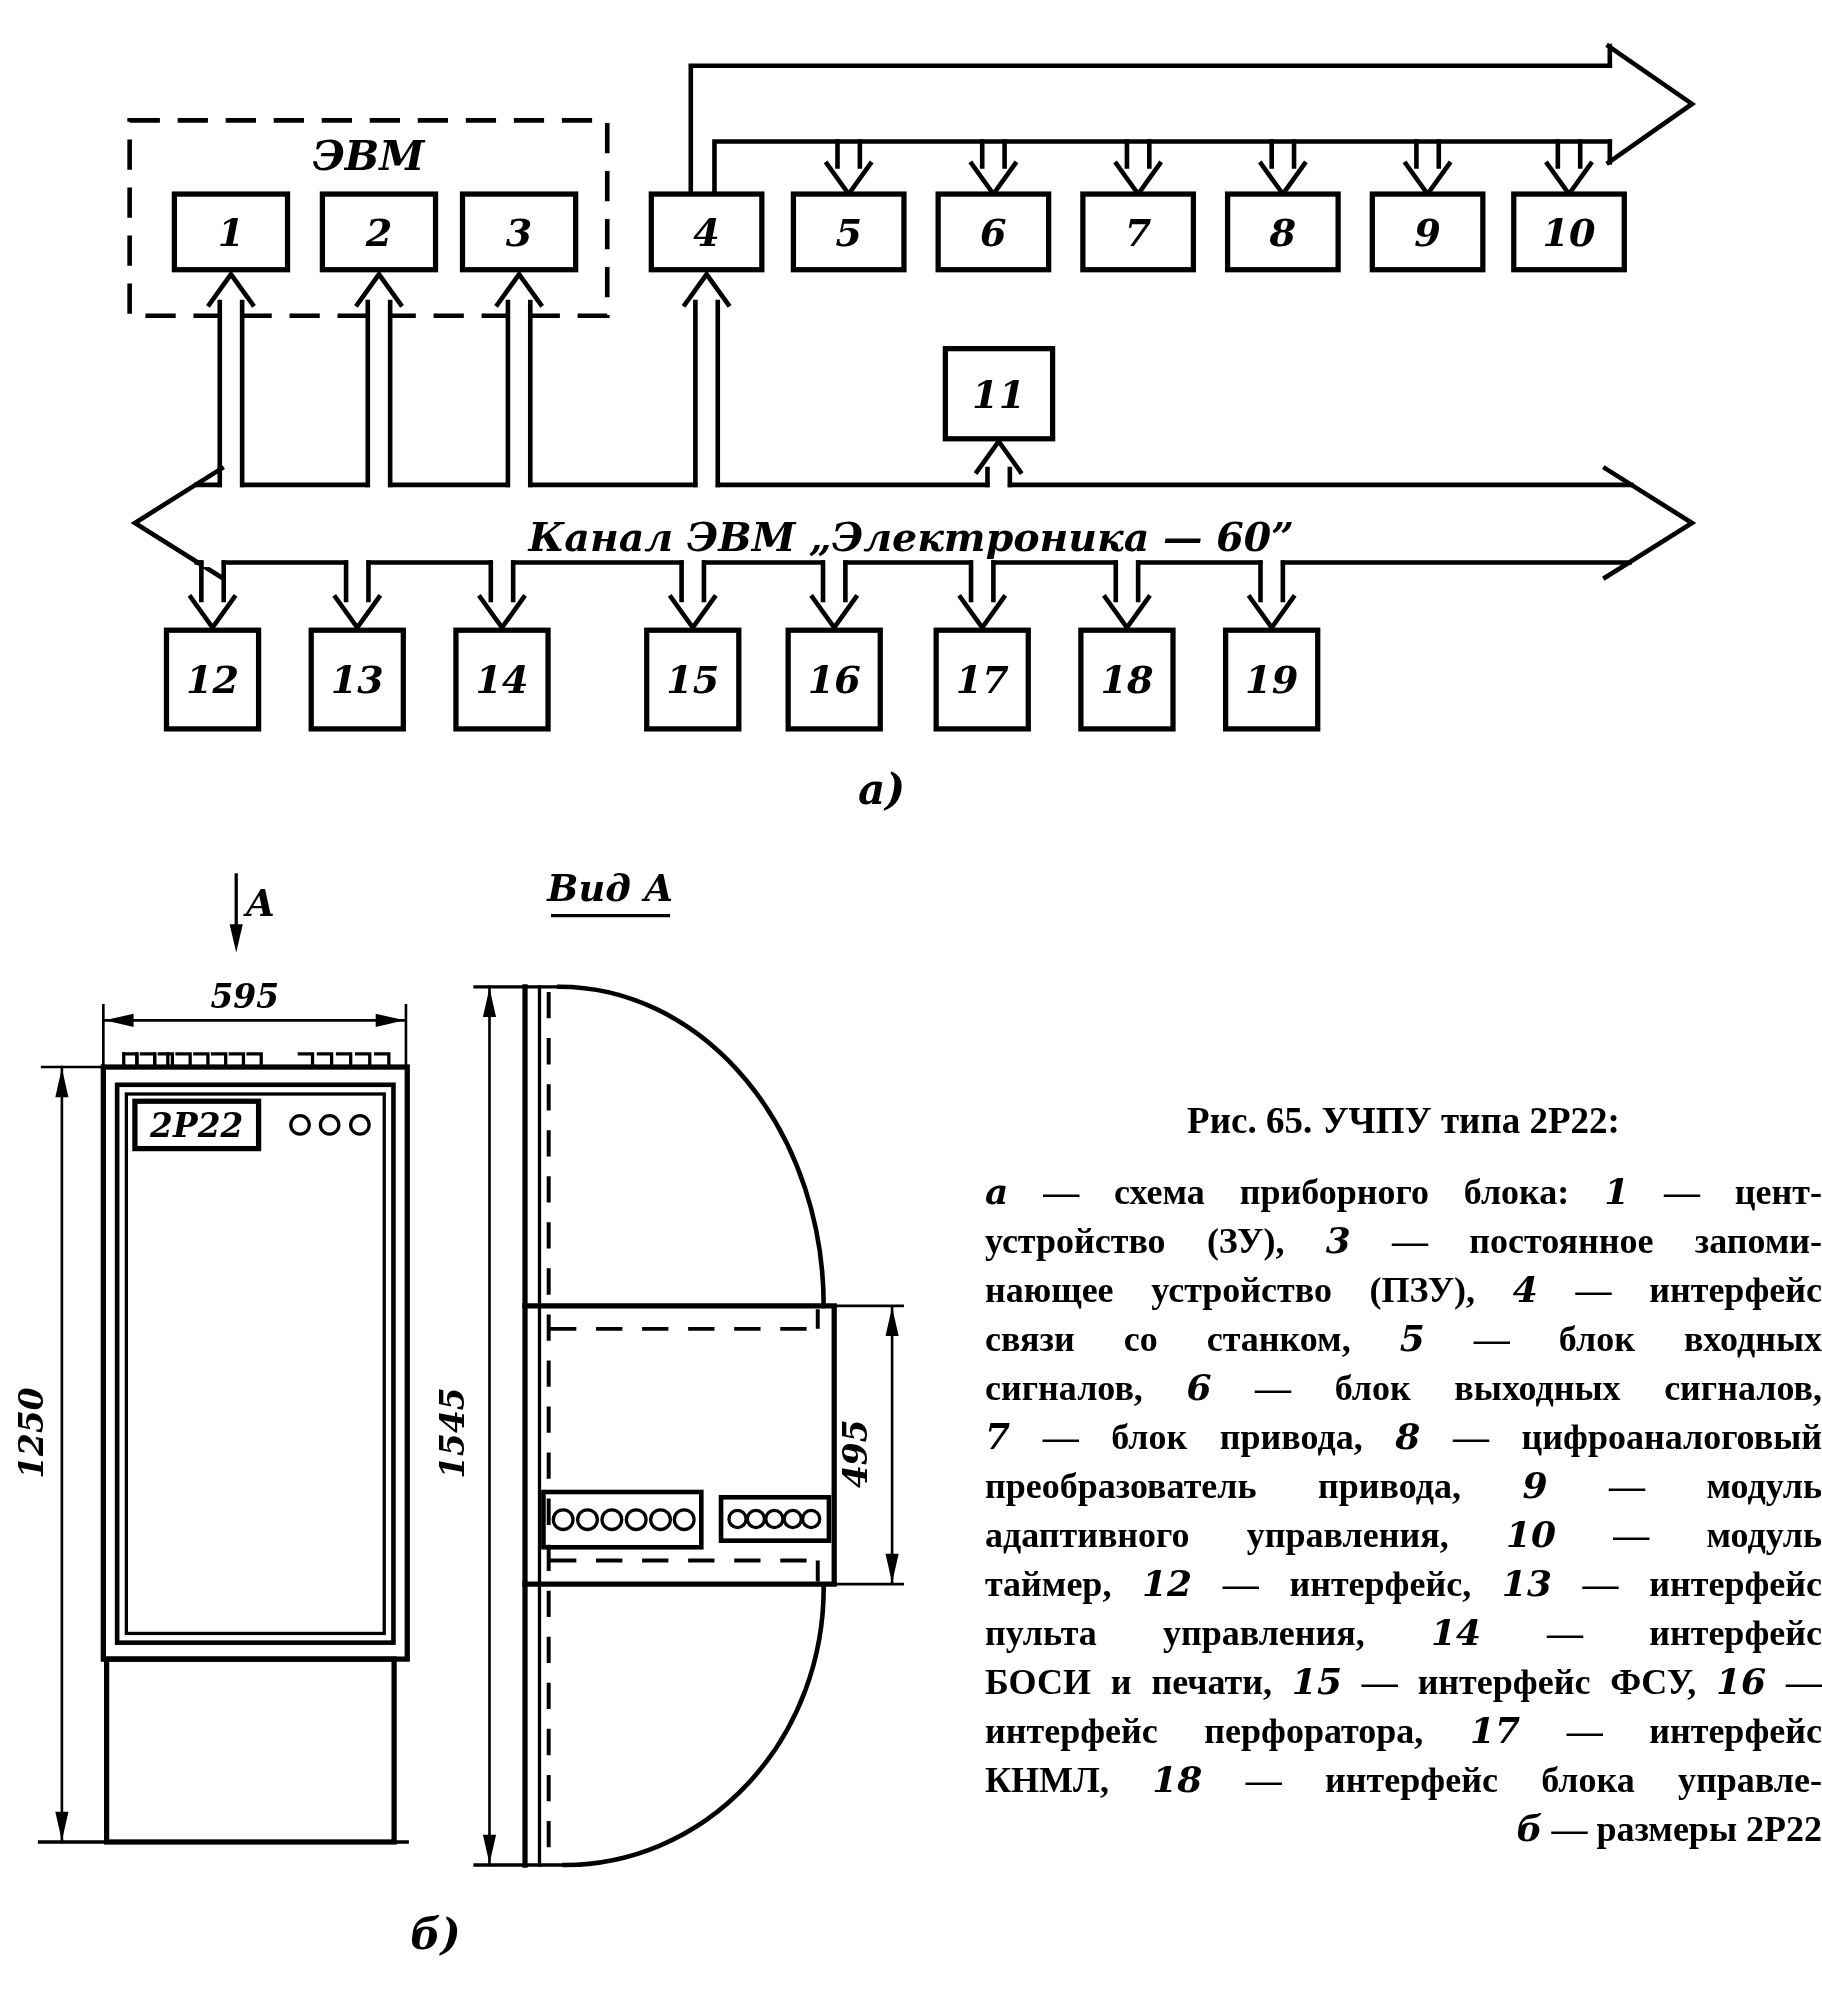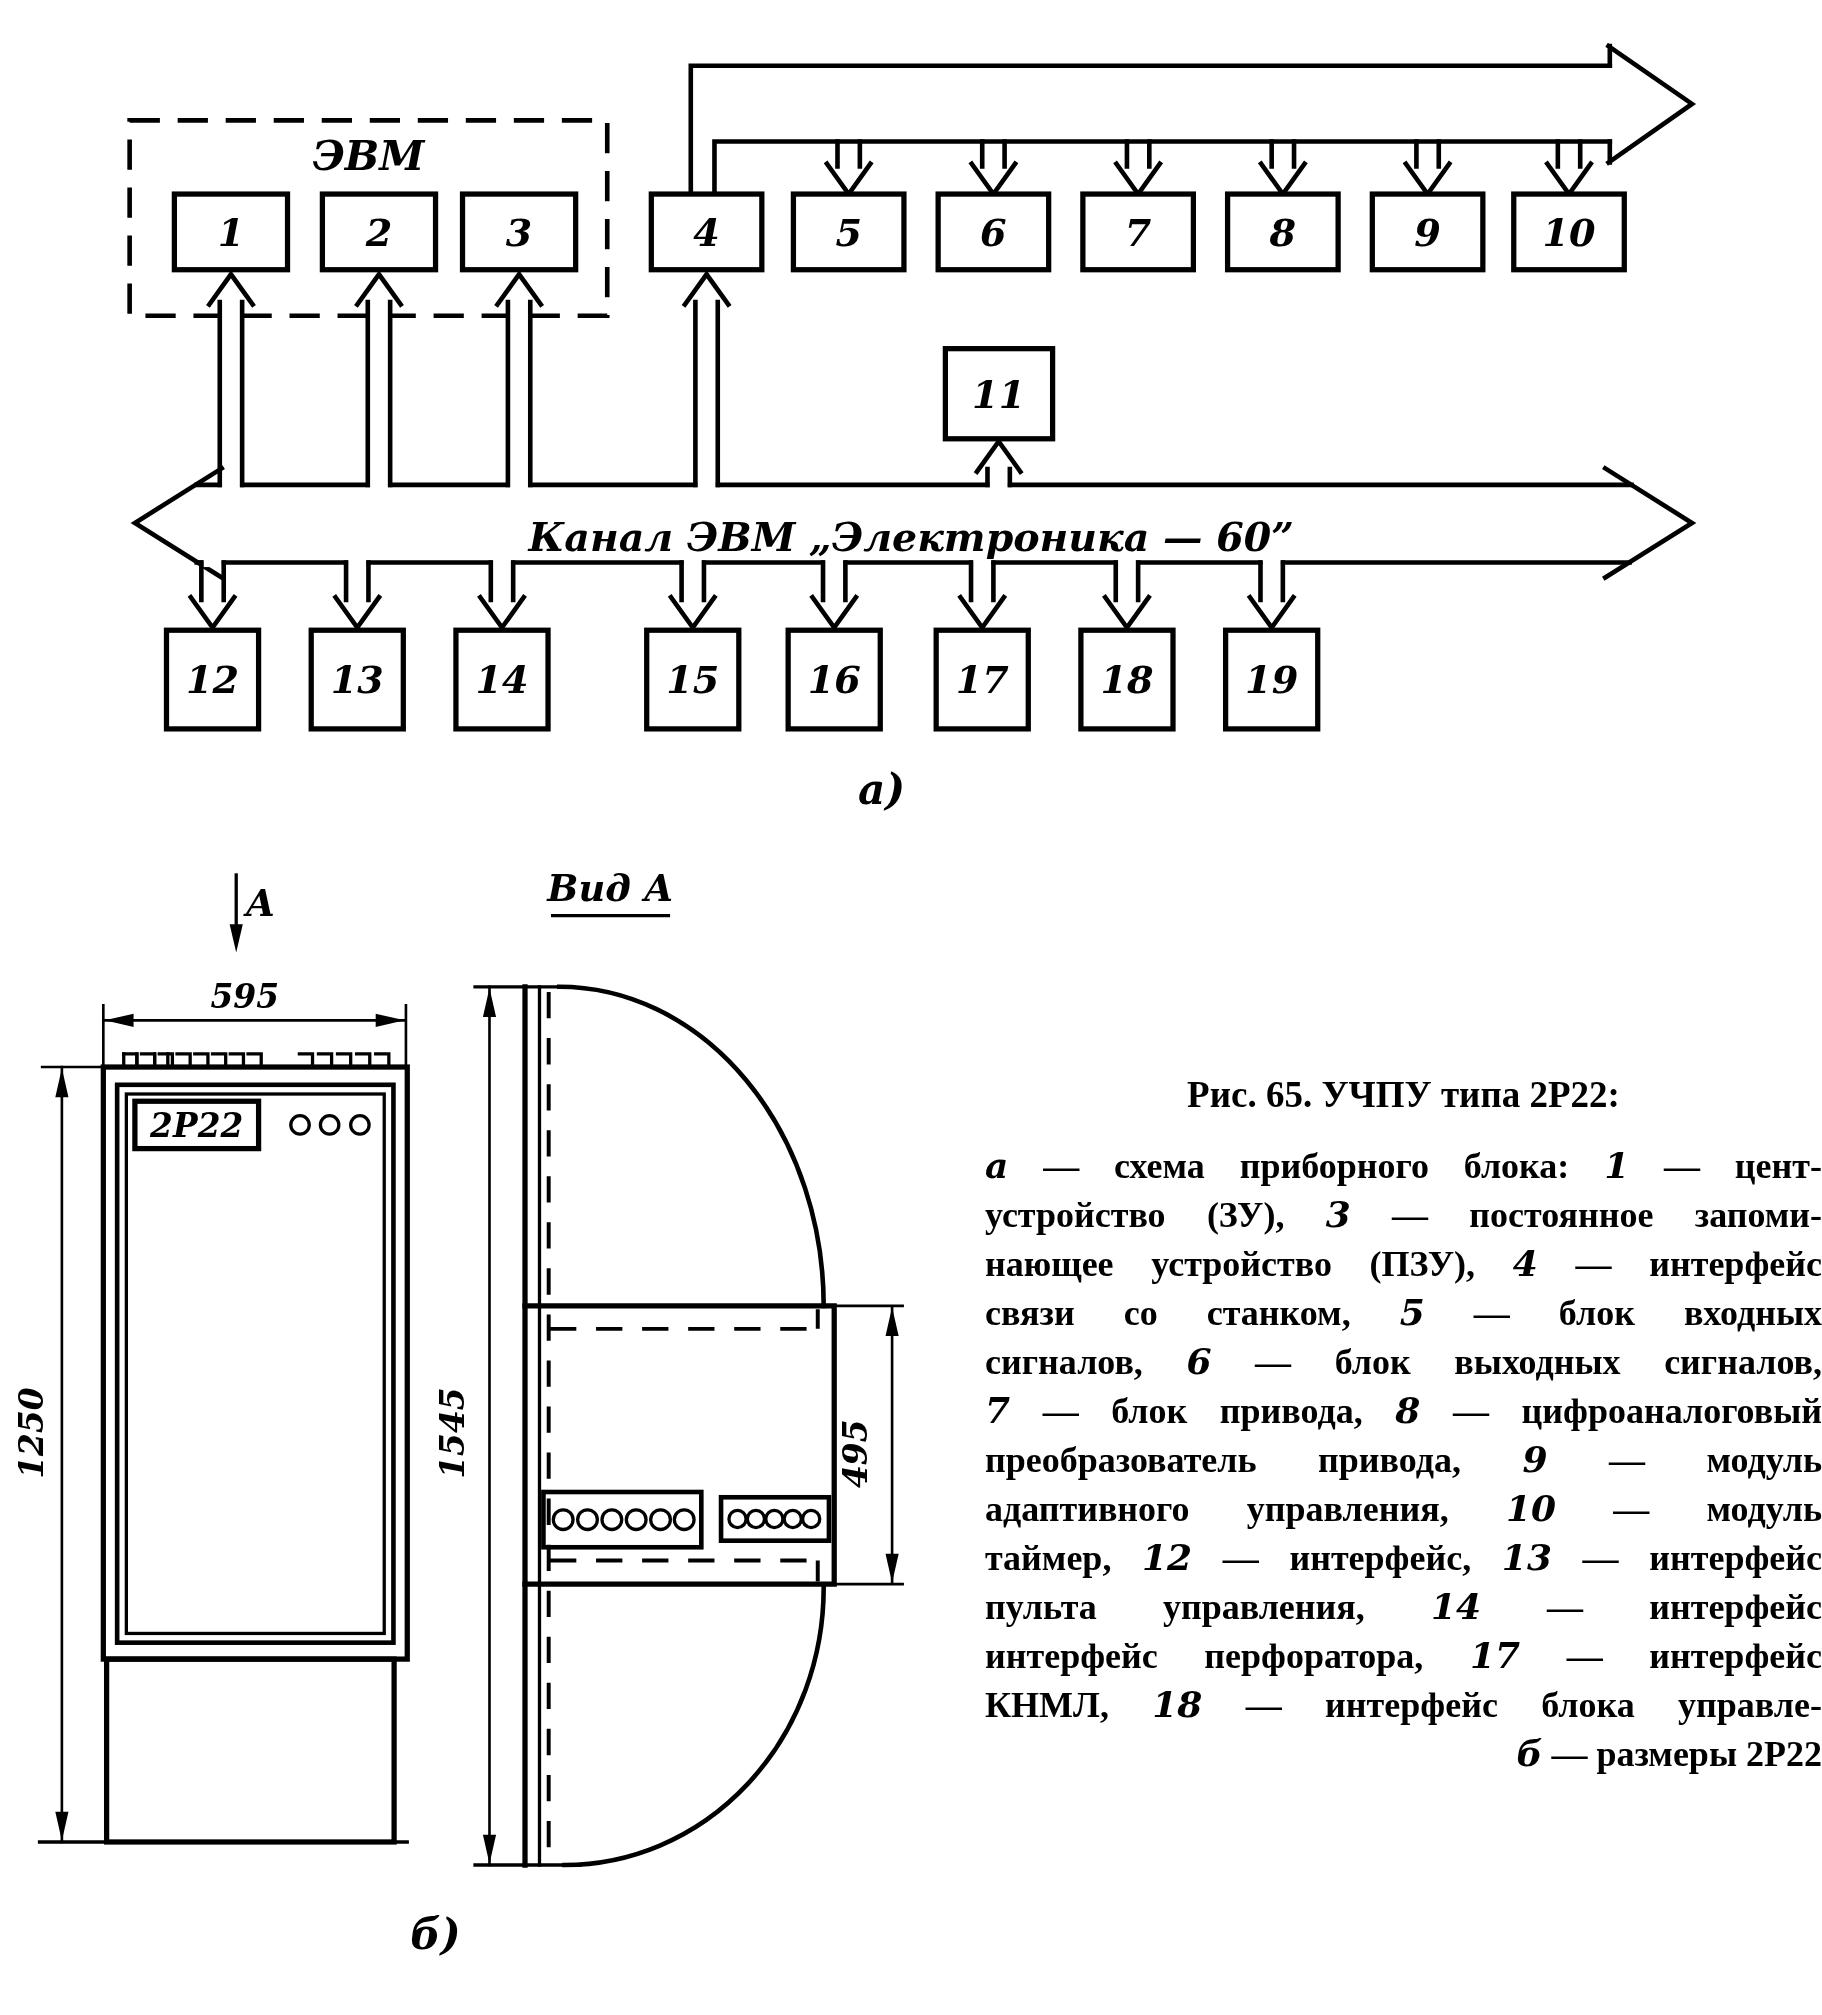--- a/index.html
+++ b/index.html
@@ -22,21 +22,21 @@
   text { font-family:"DejaVu Serif", serif; font-style:italic; fill:#000; }
   .num  { font-size:58px; font-weight:bold; text-anchor:middle; }
   .lbl  { font-size:62px; font-weight:bold; text-anchor:middle; }
   .bus  { font-size:60px; font-weight:bold; text-anchor:middle; }
   .dim  { font-size:50px; font-weight:bold; }
   .dimc { font-size:50px; font-weight:bold; text-anchor:middle; }
   .part { font-size:64px; font-weight:bold; text-anchor:middle; }
   .view { font-size:56px; font-weight:bold; text-anchor:middle; }
 
   
-  .caption { position:absolute; left:985px; top:1071px; width:837px;
+  .caption { position:absolute; left:985px; top:1097px; width:837px;
              font-weight:bold; font-size:36px; line-height:48px; }
   .cap-title { text-align:center; font-size:37px; margin-bottom:22.4px; white-space:nowrap; }
   .cap-line  { text-align:justify; text-align-last:justify; }
   .cap-last  { text-align:right; }
   .caption i { font-family:"DejaVu Serif", serif; }
 </style>
 </head>
 <body>
 
 <div class="page">
@@ -287,19 +287,20 @@
   <div class="cap-line"><i>а</i> — схема приборного блока: <i>1</i> — цент-</div>
   <div class="cap-line">устройство (ЗУ), <i>3</i> — постоянное запоми-</div>
   <div class="cap-line">нающее устройство (ПЗУ), <i>4</i> — интерфейс</div>
   <div class="cap-line">связи со станком, <i>5</i> — блок входных</div>
   <div class="cap-line">сигналов, <i>6</i> — блок выходных сигналов,</div>
   <div class="cap-line"><i>7</i> — блок привода, <i>8</i> — цифроаналоговый</div>
   <div class="cap-line">преобразователь привода, <i>9</i> — модуль</div>
   <div class="cap-line">адаптивного управления, <i>10</i> — модуль</div>
   <div class="cap-line">таймер, <i>12</i> — интерфейс, <i>13</i> — интерфейс</div>
   <div class="cap-line">пульта управления, <i>14</i> — интерфейс</div>
+  <div class="cap-line">БОСИ и печати, <i>15</i> — интерфейс ФСУ, <i>16</i> —</div>
   <div class="cap-line">интерфейс перфоратора, <i>17</i> — интерфейс</div>
   <div class="cap-line">КНМЛ, <i>18</i> — интерфейс блока управле-</div>
   <div class="cap-last"><i>б</i> — размеры 2Р22</div>
 </div>
 
 </div>
 
 
 </body></html>

